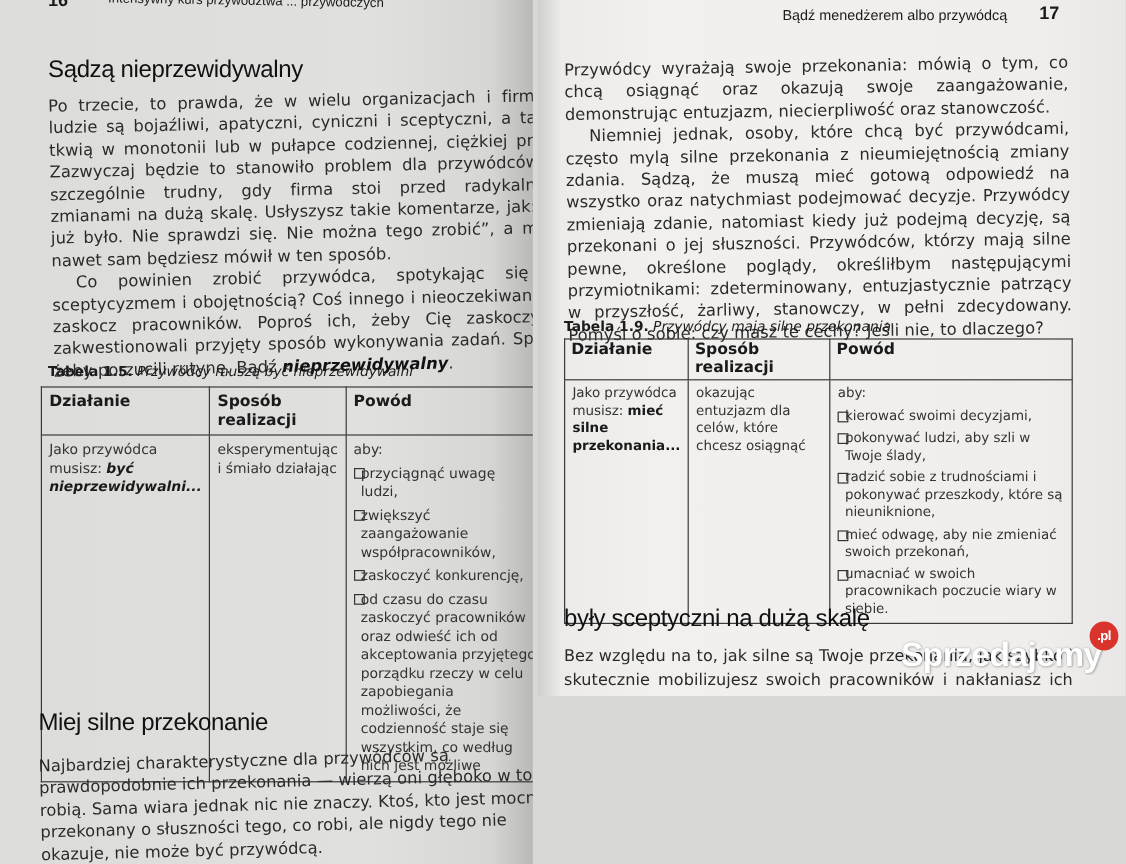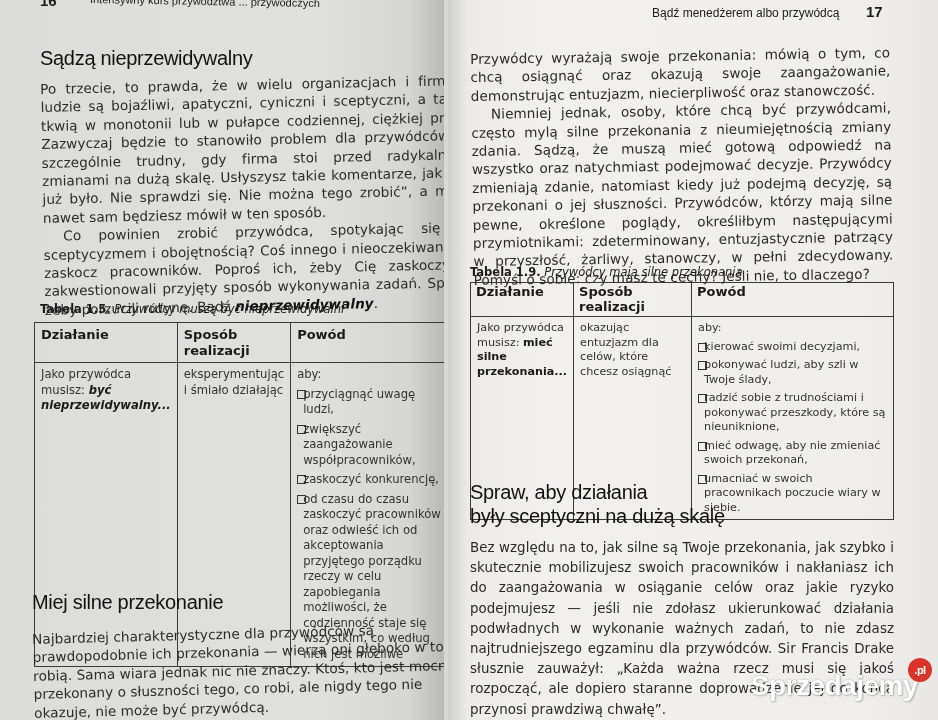--- a/index.html
+++ b/index.html
@@ -5,21 +5,21 @@
   * { box-sizing: border-box; margin: 0; padding: 0; }
   html, body { width: 938px; height: 720px; overflow: hidden; background: #d8d8d6; }
   body { position: relative; font-family: "DejaVu Sans", sans-serif; color: #262626; }
 
   .page-left {
     position: absolute; left: 0; top: 0; width: 444px; height: 720px;
     background: linear-gradient(90deg, #dcdcda 0%, #e0e0de 70%, #d6d6d4 92%, #b9b9b7 100%);
     overflow: hidden;
   }
   .page-right {
-    position: absolute; left: 448px; top: 0; width: 490px; height: 720px;
+    position: absolute; left: 448px; top: 0; width: 490px; height: 580px;
     background: linear-gradient(90deg, #cfcfcd 0%, #ecebe9 4%, #f1f0ee 20%, #efeeec 85%, #e8e7e5 100%);
     overflow: hidden;
   }
 
   .running-head { position: absolute; font-family: "Liberation Sans", sans-serif; font-size: 11px; color: #1b1b1b; }
   .page-num { position: absolute; font-family: "Liberation Sans", sans-serif; font-size: 15px; font-weight: bold; color: #1b1b1b; }
 
   h2.section {
     position: absolute; font-family: "Liberation Sans", sans-serif; font-weight: normal;
     font-size: 20px; color: #111; letter-spacing: -0.3px; line-height: 24px;
@@ -80,21 +80,21 @@
 
   <table class="book" style="left:34px; top:322px; width:420px;">
     <tbody>
         <tr>
       <th style="width:126px;">Działanie</th>
       <th style="width:110px;">Sposób realizacji</th>
       <th>Powód</th>
     </tr>
     <tr style="height:220px;">
       <td>
-        <span>Jako przywódca musisz: </span><span class="bolditalic">być nieprzewidywalny...</span>
+        <span>Jako przywódca musisz: </span><span class="bolditalic">być nieprzewidywalni...</span>
       </td>
       <td>eksperymentując i śmiało działając</td>
       <td>
         <div>aby:</div>
         <ul>
           <li><span class="cb"></span><span>przyciągnąć uwagę ludzi,</span></li>
           <li><span class="cb"></span><span>zwiększyć zaangażowanie współpracowników,</span></li>
           <li><span class="cb"></span><span>zaskoczyć konkurencję,</span></li>
           <li><span class="cb"></span><span>od czasu do czasu zaskoczyć pracowników oraz odwieść ich od akceptowania przyjętego porządku rzeczy w celu zapobiegania możliwości, że codzienność staje się wszystkim, co według nich jest możliwe</span></li>
         </ul>
@@ -142,21 +142,21 @@
           <li><span class="cb"></span><span>radzić sobie z trudnościami i pokonywać przeszkody, które są nieuniknione,</span></li>
           <li><span class="cb"></span><span>mieć odwagę, aby nie zmieniać swoich przekonań,</span></li>
           <li><span class="cb"></span><span>umacniać w swoich pracownikach poczucie wiary w siebie.</span></li>
         </ul>
       </td>
     </tr>
   </tbody>
     </table>
 
   <h2 class="section" style="left:22px; top:480px;">
-    <span>Spraw, aby działania</span><br>
+    <br>
     <span>były sceptyczni na dużą skalę</span>
   </h2>
 
   <p class="para" style="left:22px; top:538px; width:424px; font-size:13.4px; line-height:20.2px;">Bez względu na to, jak silne są Twoje przekonania, jak szybko i skutecznie mobilizujesz swoich pracowników i nakłaniasz ich do zaangażowania w osiąganie celów oraz jakie ryzyko podejmujesz — jeśli nie zdołasz ukierunkować działania podwładnych w wykonanie ważnych zadań, to nie zdasz najtrudniejszego egzaminu dla przywódców. Sir Francis Drake słusznie zauważył: „Każda ważna rzecz musi się jakoś rozpocząć, ale dopiero staranne doprowadzenie jej do końca przynosi prawdziwą chwałę”.</p>
 
   <div class="watermark">
     <span>Sprzedajemy</span>
     <span class="pl">.pl</span>
   </div>
 </div>

